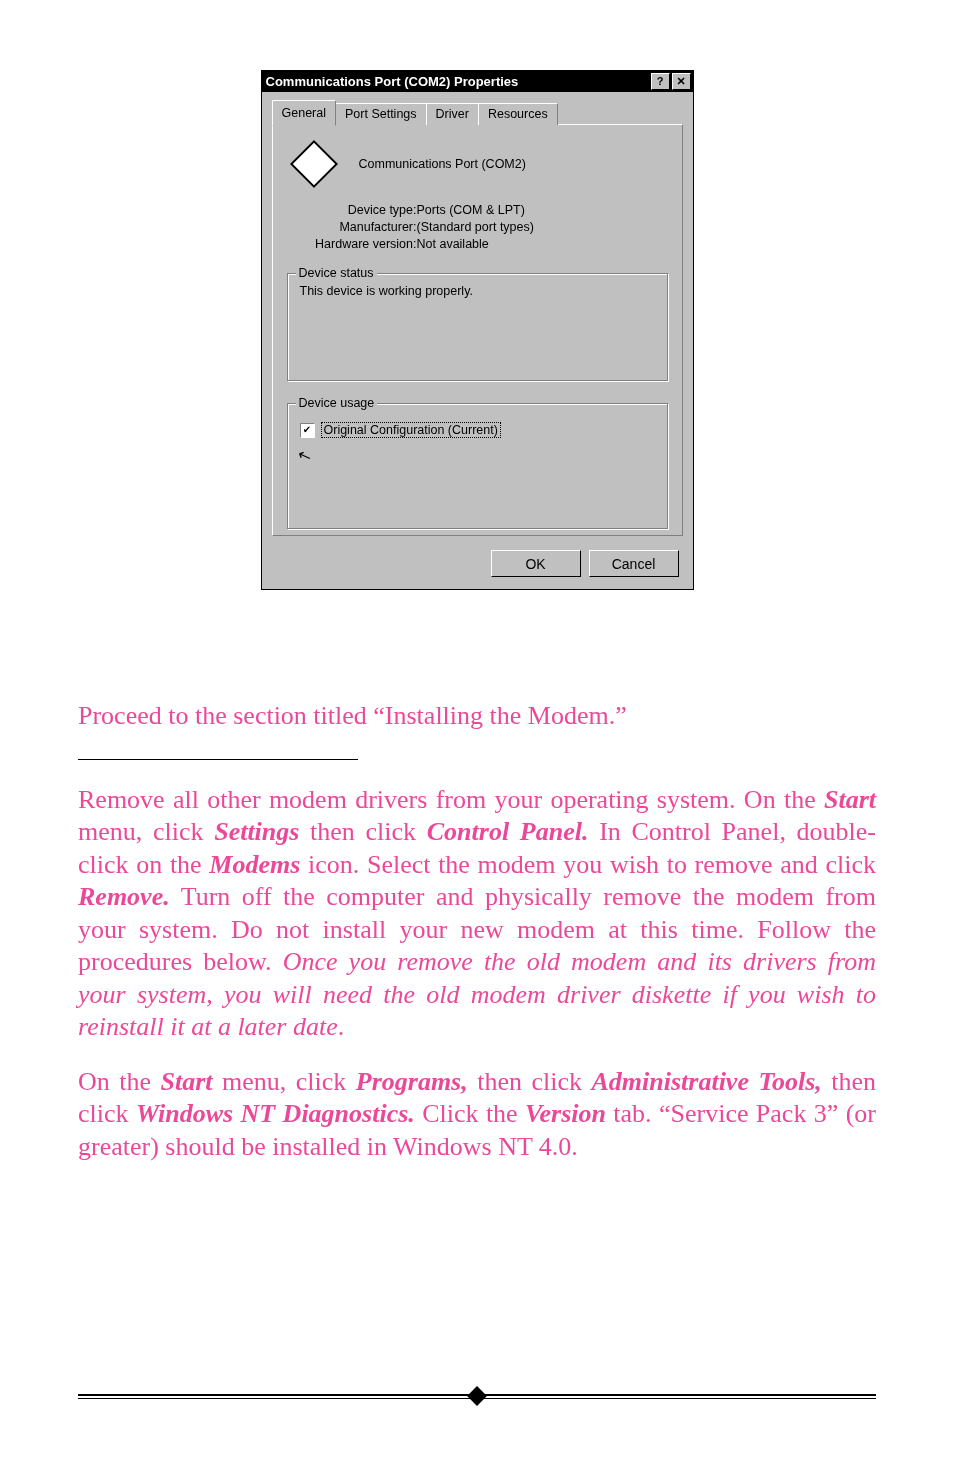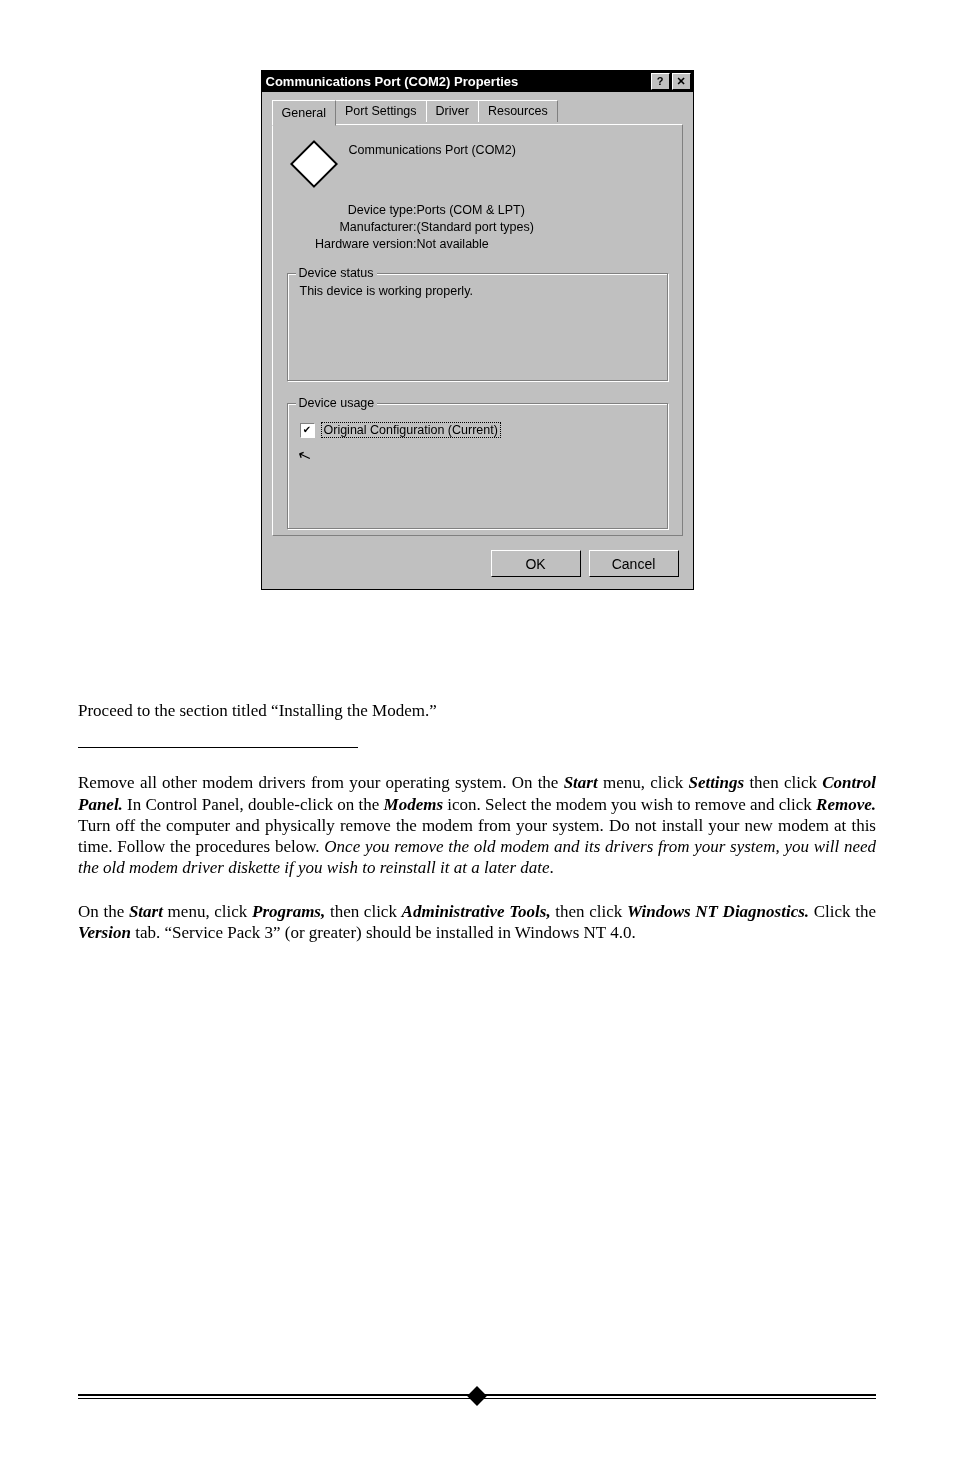--- a/index.html
+++ b/index.html
@@ -55,21 +55,21 @@
     align-items: center;
     justify-content: center;
     line-height: 1;
     font-family: Arial, sans-serif;
   }
   .dialog-body {
     padding: 8px 10px 12px 10px;
   }
   .tabs {
     display: flex;
-    align-items: flex-start;
+    align-items: flex-end;
     position: relative;
     z-index: 2;
   }
   .tab {
     padding: 3px 9px 4px 9px;
     border-top: 1px solid #fff;
     border-left: 1px solid #fff;
     border-right: 1px solid #808080;
     background: #c0c0c0;
     position: relative;
@@ -85,22 +85,22 @@
   .tab-content {
     border-top: 1px solid #fff;
     border-left: 1px solid #fff;
     border-right: 1px solid #808080;
     border-bottom: 1px solid #808080;
     padding: 14px 14px 6px 14px;
     margin-top: -1px;
   }
   .icon-row {
     display: flex;
-    align-items: flex-start;
-    gap: 14px;
+    align-items: center;
+    gap: 24px;
     margin: 4px 0 18px 6px;
   }
   .diamond-icon {
     width: 30px;
     height: 30px;
     transform: rotate(45deg);
     border: 2px solid #000;
     background: #fff;
     flex-shrink: 0;
     margin: 4px;
@@ -186,23 +186,23 @@
     border-left: 1px solid #fff;
     border-right: 1px solid #000;
     border-bottom: 1px solid #000;
     font-family: "MS Sans Serif", Tahoma, Arial, sans-serif;
     font-size: 14px;
     display: flex;
     align-items: center;
     justify-content: center;
   }
   .body-text {
-    font-size: 17px;
+    font-size: 26px;
     line-height: 1.25;
-    color: #000000;
+    color: #ec4899;
   }
   .body-text p {
     margin: 0 0 22px 0;
     text-align: justify;
   }
   .hr-short {
     border: none;
     border-top: 1.4px solid #000;
     width: 280px;
     margin: 26px 0 24px 0;

